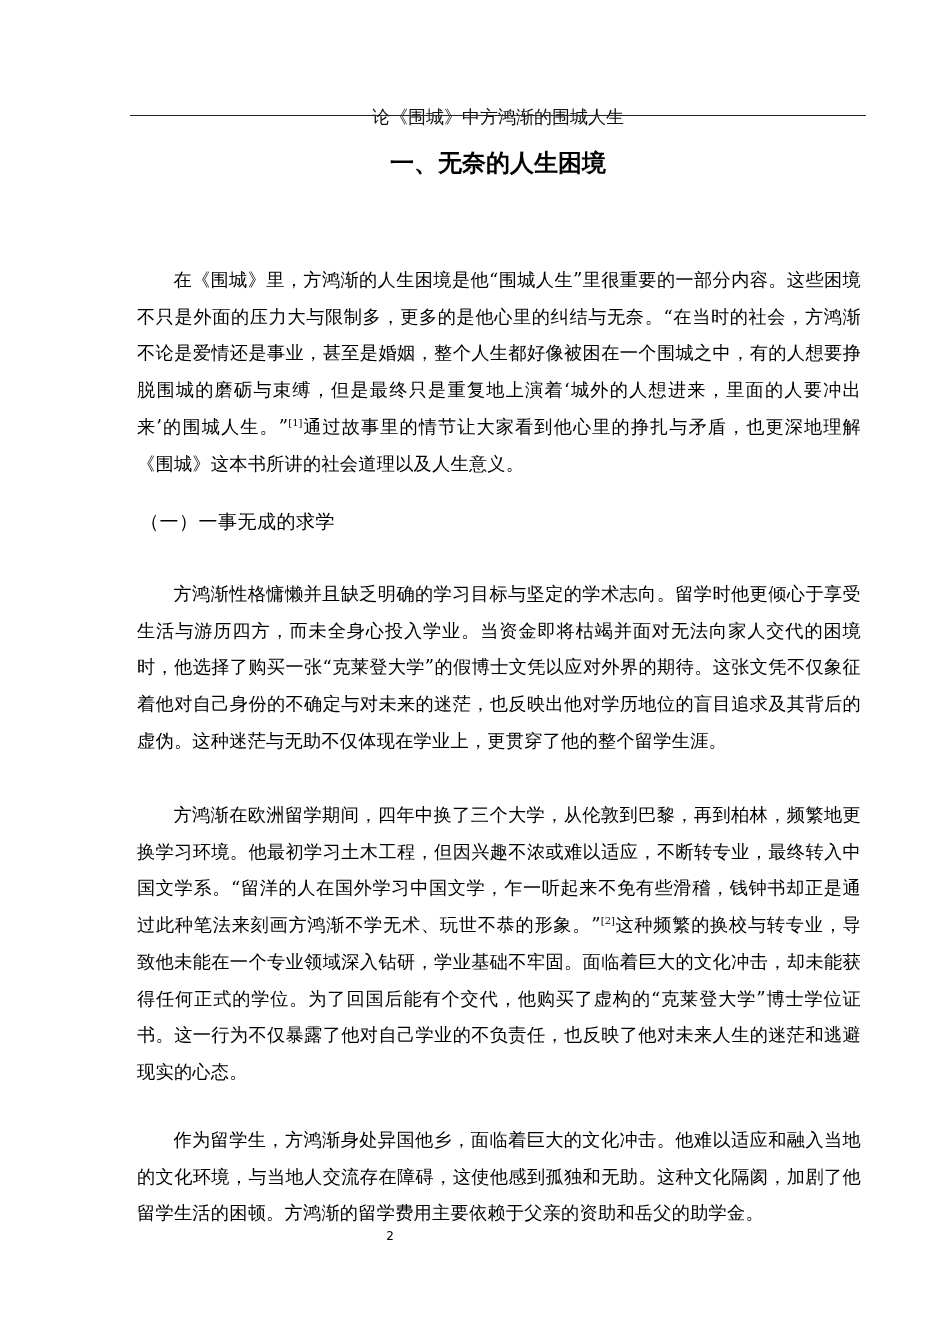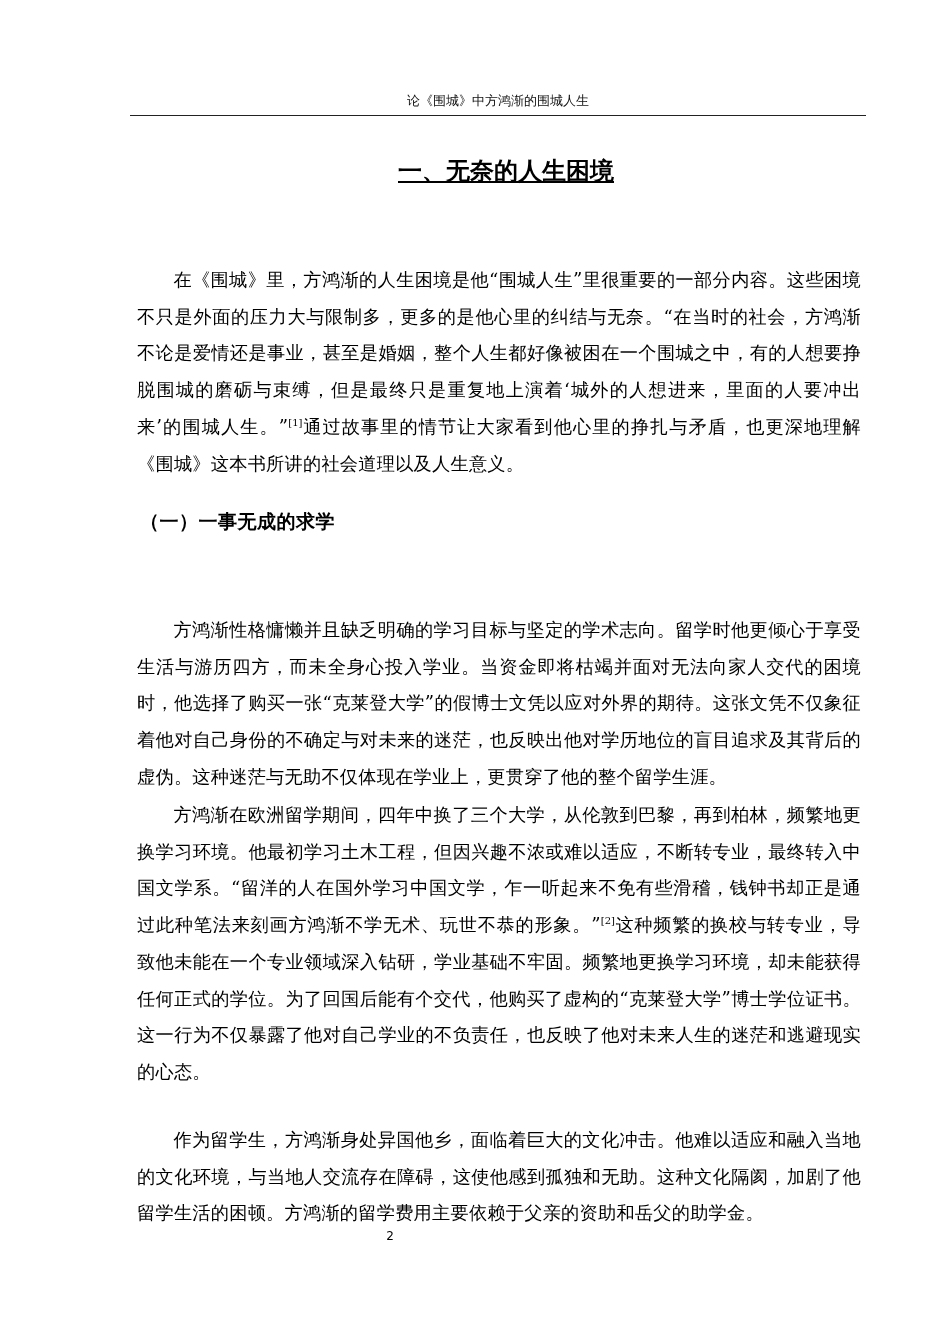--- a/index.html
+++ b/index.html
@@ -11,24 +11,24 @@
       width: 950px;
       height: 1344px;
       position: relative;
       overflow: hidden;
       font-family: "DejaVu Serif", "Liberation Serif", serif;
       color: #000;
     }
     .page-header {
       position: absolute;
       left: 130px;
-      top: 88px;
+      top: 104px;
       width: 736px;
       text-align: center;
-      font-size: 13px;
+      font-size: 18px;
       line-height: 26px;
       color: #111;
     }
     .header-rule {
       position: absolute;
       left: 130px;
       top: 115px;
       width: 736px;
       height: 0;
       border-top: 1.5px solid #222;
@@ -61,45 +61,45 @@
       line-height: 0;
       letter-spacing: 0;
     }
     .section-title {
       position: absolute;
       left: 140px;
       top: 506px;
       font-family: "DejaVu Sans", "Liberation Sans", sans-serif;
       font-size: 19px;
       line-height: 30px;
-      font-weight: bold;
+      font-weight: normal;
       letter-spacing: 0.5px;
     }
     .page-number {
       position: absolute;
       left: 378px;
       top: 1228px;
       width: 24px;
       text-align: center;
       font-family: "DejaVu Sans", "Liberation Sans", sans-serif;
       font-size: 12px;
       line-height: 16px;
     }
   </style>
 </head>
 <body>
 
 <div class="page-header">论《围城》中方鸿渐的围城人生</div>
 <div class="header-rule"></div>
 
-<h1 class="chapter-title" style="margin:8px;text-decoration:underline;">一、无奈的人生困境</h1>
+<h1 class="chapter-title" style="margin:0;">一、无奈的人生困境</h1>
 
 <p class="para" style="top:262px;"><span>在《围城》里，方鸿渐的人生困境是他“围城人生”里很重要的一部分内容。这些困境不只是外面的压力大与限制多，更多的是他心里的纠结与无奈。“在当时的社会，方鸿渐不论是爱情还是事业，甚至是婚姻，整个人生都好像被困在一个围城之中，有的人想要挣脱围城的磨砺与束缚，但是最终只是重复地上演着‘城外的人想进来，里面的人要冲出来’的围城人生。”</span><sup>[1]</sup><span>通过故事里的情节让大家看到他心里的挣扎与矛盾，也更深地理解《围城》这本书所讲的社会道理以及人生意义。</span></p>
 
 <h2 class="section-title" style="margin:0;">（一）一事无成的求学</h2>
 
-<p class="para" style="top:576px;margin-top:36px;">方鸿渐性格慵懒并且缺乏明确的学习目标与坚定的学术志向。留学时他更倾心于享受生活与游历四方，而未全身心投入学业。当资金即将枯竭并面对无法向家人交代的困境时，他选择了购买一张“克莱登大学”的假博士文凭以应对外界的期待。这张文凭不仅象征着他对自己身份的不确定与对未来的迷茫，也反映出他对学历地位的盲目追求及其背后的虚伪。这种迷茫与无助不仅体现在学业上，更贯穿了他的整个留学生涯。</p>
+<p class="para" style="top:576px;">方鸿渐性格慵懒并且缺乏明确的学习目标与坚定的学术志向。留学时他更倾心于享受生活与游历四方，而未全身心投入学业。当资金即将枯竭并面对无法向家人交代的困境时，他选择了购买一张“克莱登大学”的假博士文凭以应对外界的期待。这张文凭不仅象征着他对自己身份的不确定与对未来的迷茫，也反映出他对学历地位的盲目追求及其背后的虚伪。这种迷茫与无助不仅体现在学业上，更贯穿了他的整个留学生涯。</p>
 
-<p class="para" style="top:797px;"><span>方鸿渐在欧洲留学期间，四年中换了三个大学，从伦敦到巴黎，再到柏林，频繁地更换学习环境。他最初学习土木工程，但因兴趣不浓或难以适应，不断转专业，最终转入中国文学系。“留洋的人在国外学习中国文学，乍一听起来不免有些滑稽，钱钟书却正是通过此种笔法来刻画方鸿渐不学无术、玩世不恭的形象。”</span><sup>[2]</sup><span>这种频繁的换校与转专业，导致他未能在一个专业领域深入钻研，学业基础不牢固。频繁地更换学习环境，却未能获得任何正式的学位。为了回国后能有个交代，他购买了虚构的“克莱登大学”博士学位证书。这一行为不仅暴露了他对自己学业的不负责任，也反映了他对未来人生的迷茫和逃避现实的心态。</span></p>
+<p class="para" style="top:797px;"><span>方鸿渐在欧洲留学期间，四年中换了三个大学，从伦敦到巴黎，再到柏林，频繁地更换学习环境。他最初学习土木工程，但因兴趣不浓或难以适应，不断转专业，最终转入中国文学系。“留洋的人在国外学习中国文学，乍一听起来不免有些滑稽，钱钟书却正是通过此种笔法来刻画方鸿渐不学无术、玩世不恭的形象。”</span><sup>[2]</sup><span>这种频繁的换校与转专业，导致他未能在一个专业领域深入钻研，学业基础不牢固。面临着巨大的文化冲击，却未能获得任何正式的学位。为了回国后能有个交代，他购买了虚构的“克莱登大学”博士学位证书。这一行为不仅暴露了他对自己学业的不负责任，也反映了他对未来人生的迷茫和逃避现实的心态。</span></p>
 
 <p class="para" style="top:1122px;">作为留学生，方鸿渐身处异国他乡，面临着巨大的文化冲击。他难以适应和融入当地的文化环境，与当地人交流存在障碍，这使他感到孤独和无助。这种文化隔阂，加剧了他留学生活的困顿。方鸿渐的留学费用主要依赖于父亲的资助和岳父的助学金。</p>
 
 <div class="page-number">2</div>
 
 </body></html>

